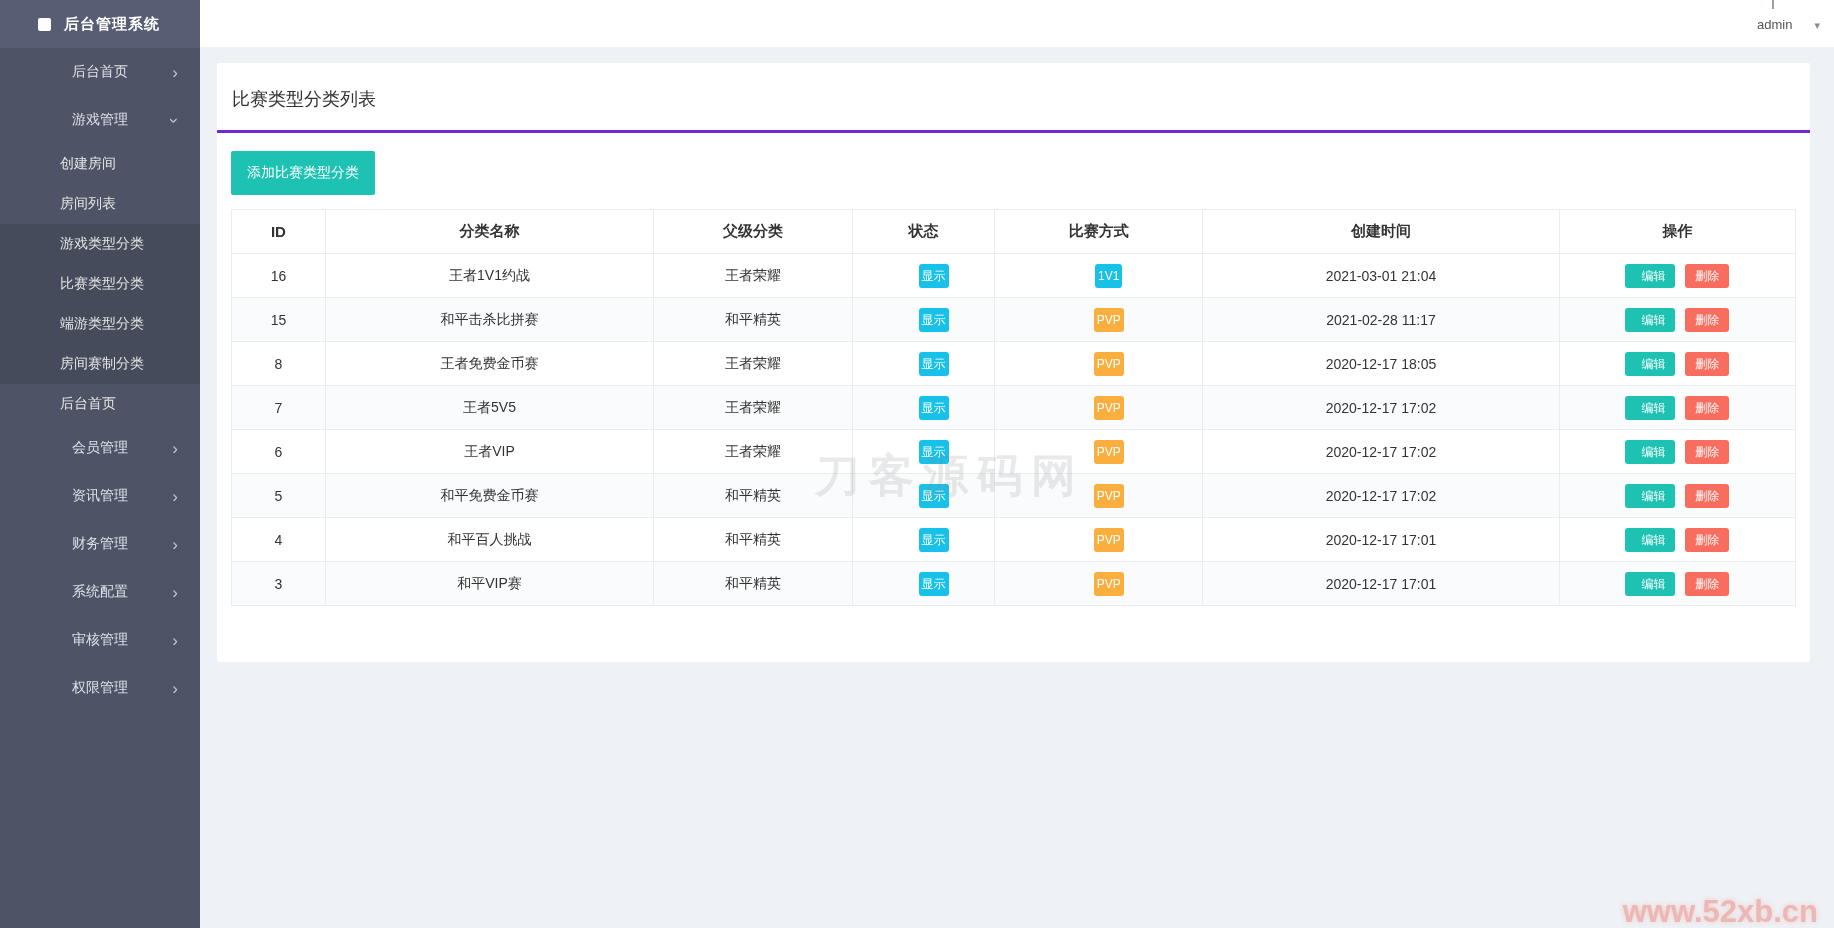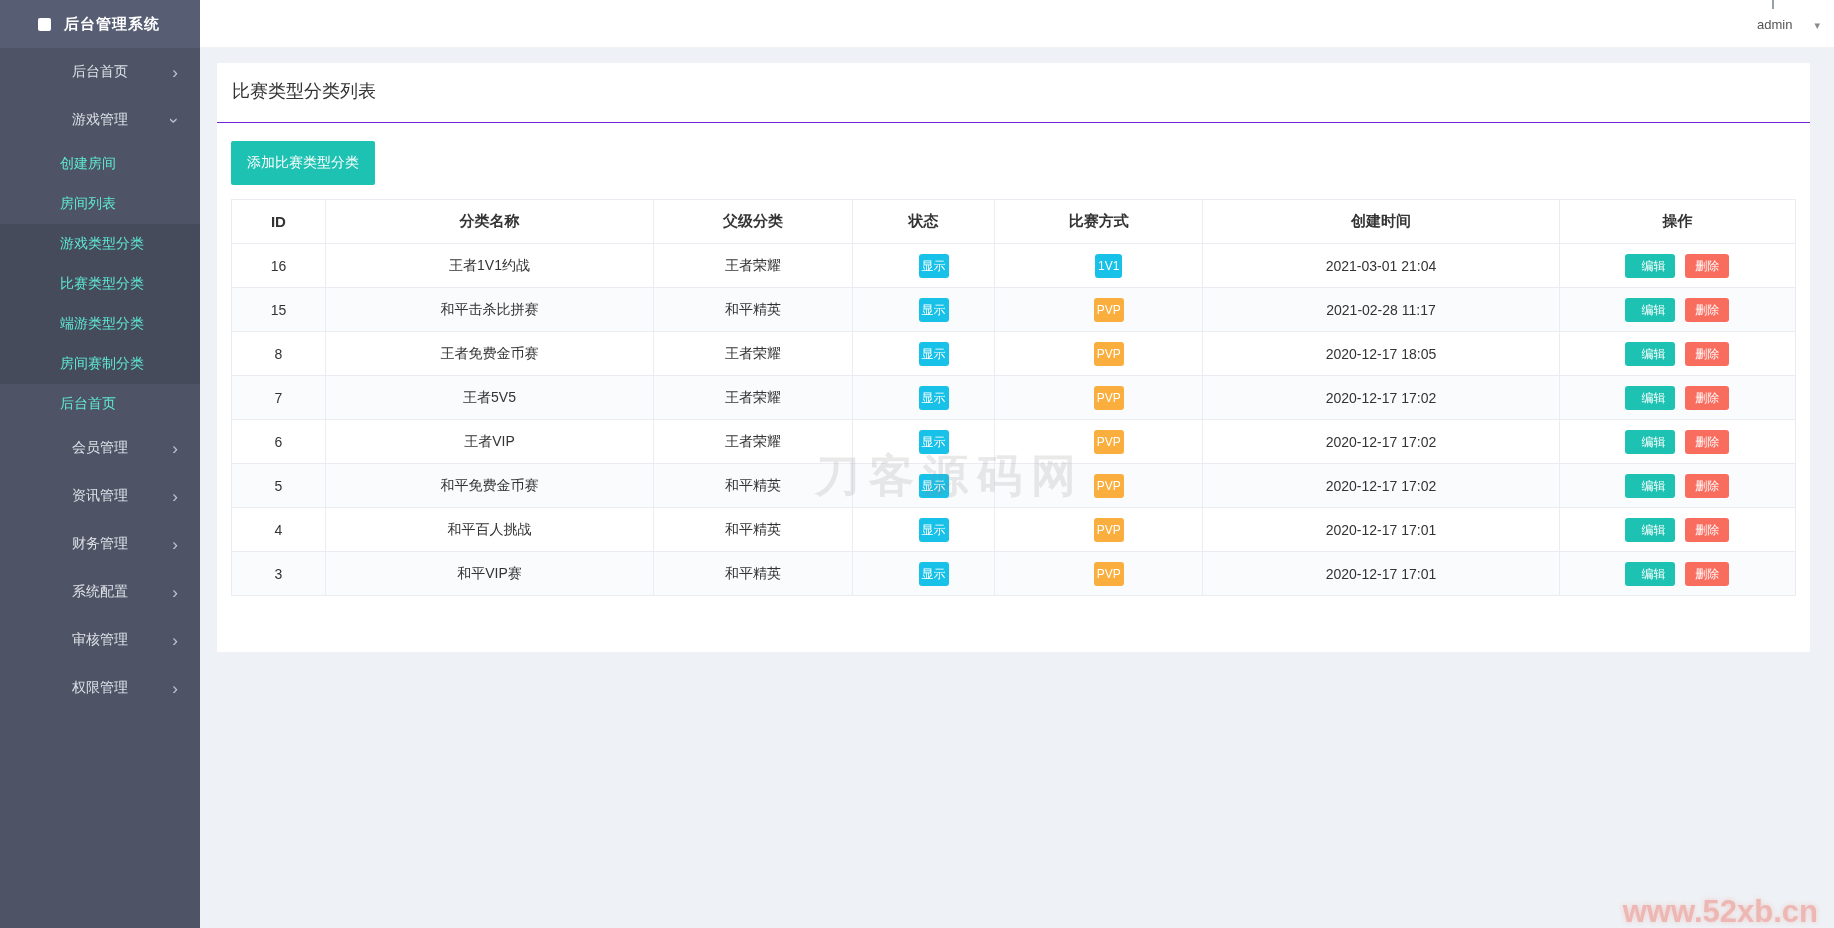--- a/index.html
+++ b/index.html
@@ -9,34 +9,34 @@
   
   .sidebar { position:absolute; left:0; top:0; width:200px; height:928px; background:#4e5465; }
   .sidebar-header { height:48px; background:#575d73; display:flex; align-items:center; padding-left:38px; }
   .logo-square { width:13px; height:13px; background:#fff; border-radius:2px; margin-right:13px; flex:none; }
   .sidebar-header .app-title { color:#fff; font-size:15px; font-weight:bold; letter-spacing:1px; }
   .nav-item { height:48px; display:flex; align-items:center; padding:0 22px 0 40px; color:#dfe1e8; font-size:14px; cursor:pointer; position:relative;margin-left:32px; }
   .nav-item .label { flex:1; }
   .chev { color:#c3c6d0; font-size:17px; line-height:1; display:inline-block; }
   .chev-right::after { content:"›"; }
   .chev-down::after { content:"›"; display:inline-block; transform:rotate(90deg); }
-  .sub-item { height:40px; display:flex; align-items:center; padding-left:60px; color:#5eead4; font-size:14px; cursor:pointer; }
+  .sub-item { height:40px; display:flex; align-items:center; padding-left:60px; color:#e5e5e5; font-size:14px; cursor:pointer; }
   .sub-item.dark { background:#454b5b; }
 
   
   .main { position:absolute; left:200px; top:0; width:1634px; height:928px; display:flex; flex-direction:column; }
   .topbar { height:48px; background:#fff; flex:none; position:relative; border-bottom:1px solid #f2f2f2; }
   .user-menu { position:absolute; right:14px; top:0; height:48px; display:flex; align-items:center; gap:22px; cursor:pointer; font-size:13px; color:#555; }
   .user-menu .caret::after { content:"▾"; color:#8a8a8a; font-size:11px; }
   .topbar-artifact { position:absolute; right:60px; top:0; width:2px; height:9px; background:#9aa0a8; }
 
   
   .content { flex:1; background:#eef1f5; padding:15px 24px 0 17px; position:relative; }
   .card { background:#fff; border-radius:2px; min-height:577px; }
-  .card-header { padding:16px 15px 19px; border-bottom:1px solid #6d28d9;font-family:Liberation Serif, serif; }
+  .card-header { padding:24px 15px 19px; border-bottom:3px solid #6d28d9;font-family:Liberation Serif, serif; }
   .page-title { font-size:18px; font-weight:normal; color:#333; }
   .card-body { padding:18px 14px 56px; }
   .add-btn { background:#1dc2b3; color:#fff; border:none; font-size:14px; padding:0 16px; height:44px; border-radius:2px; cursor:pointer; font-family:inherit; }
 
   
   table { width:100%; border-collapse:collapse; margin-top:14px; table-layout:fixed; }
   th, td { border:1px solid #e9edf1; text-align:center; height:44px; font-size:14px; color:#333; padding:0 4px; }
   th { font-weight:bold; font-size:15px; background:#fff; }
   tr.striped td { background:#fafbfc; }
   .col-id{width:6%;} .col-name{width:21%;} .col-parent{width:12.7%;} .col-status{width:9.1%;}

